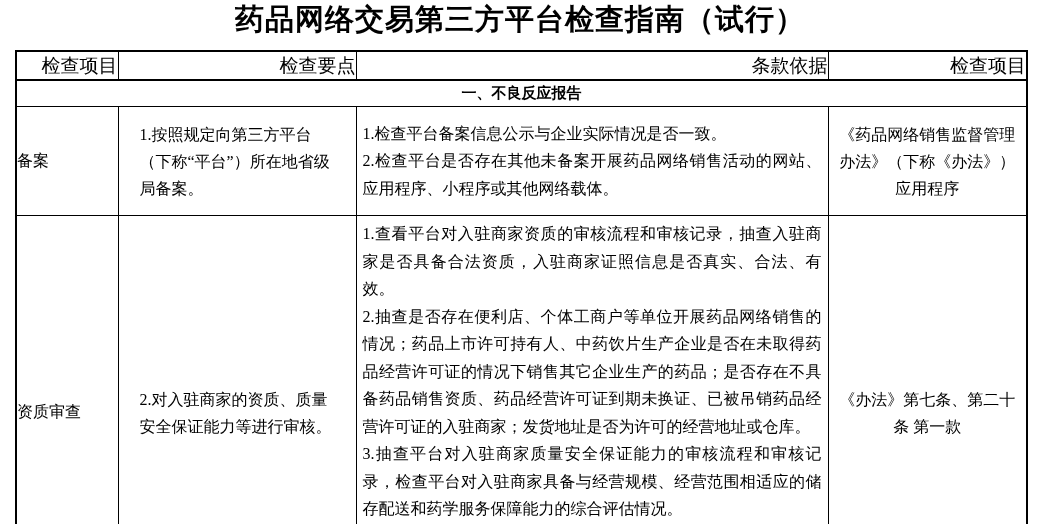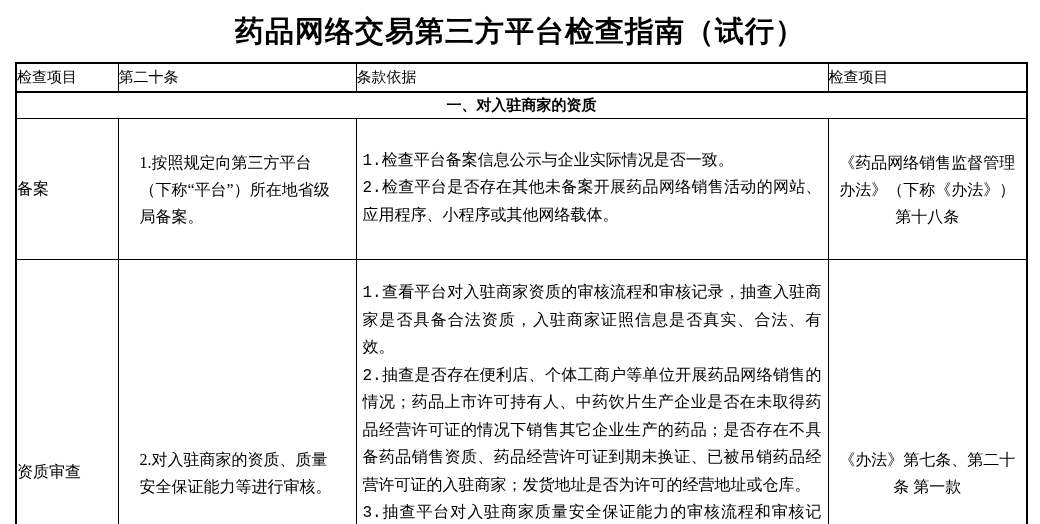--- a/index.html
+++ b/index.html
@@ -12,21 +12,20 @@
     font-family: "Liberation Serif", "DejaVu Serif", serif;
     color: #000000;
   }
   .page {
     position: relative;
     width: 1040px;
     height: 524px;
   }
   .doc-title {
     margin: 0;
-    padding-top: 12px;
     height: 50px;
     text-align: center;
     font-size: 29px;
     font-weight: bold;
     letter-spacing: 1px;
     font-family: "Liberation Serif", "DejaVu Serif", serif;
   }
   table.inspection-table {
     table-layout: fixed;
     border-collapse: collapse;
@@ -41,45 +40,44 @@
   .inspection-table th,
   .inspection-table td {
     border: 1px solid #000000;
     font-size: 16px;
     font-weight: normal;
     vertical-align: middle;
     padding: 0;
   }
   .inspection-table thead th {
     height: 27px;
-    font-size: 15px;
-    text-align: left;
+    font-size: 19px;
+    text-align: right;
     border-bottom-width: 2px;
   }
   .section-row td {
     height: 25px;
     text-align: center;
     font-weight: bold;
     font-size: 15px;
     font-family: "Liberation Sans", "DejaVu Sans", sans-serif;
   }
   td.cell-item {
     text-align: left;
   }
   td.cell-points {
     padding: 2px 21px;
     line-height: 27px;
     text-align: left;
   }
   td.cell-content {
-    padding: 20px 6px;
+    padding: 4px 6px;
     line-height: 27.5px;
     text-align: justify;
     white-space: pre-line;
-    font-family: Liberation Mono, monospace;
   }
   td.cell-basis {
     text-align: center;
     line-height: 27px;
     padding: 2px 4px;
   }
   tr.row-record > td { height: 100px; }
   tr.row-qualification > td { height: 292px; }
 </style>
 </head>
@@ -92,35 +90,35 @@
   <table class="inspection-table">
     <colgroup>
       <col class="c1">
         <col class="c2">
         <col class="c3">
         <col class="c4">
     </colgroup>
     <thead>
       <tr>
         <th>检查项目</th>
-        <th>第二十条</th>
+        <th>检查要点</th>
         <th>条款依据</th>
         <th>检查项目</th>
       </tr>
     </thead>
     <tbody>
       <tr class="section-row">
-        <td colspan="4">一、对入驻商家的资质</td>
+        <td colspan="4">一、不良反应报告</td>
       </tr>
       <tr class="row-record">
         <td class="cell-item">备案</td>
         <td class="cell-points">1.按照规定向第三方平台（下称“平台”）所在地省级局备案。</td>
         <td class="cell-content">1.检查平台备案信息公示与企业实际情况是否一致。
 2.检查平台是否存在其他未备案开展药品网络销售活动的网站、应用程序、小程序或其他网络载体。</td>
-        <td class="cell-basis">《药品网络销售监督管理办法》（下称《办法》）第十八条</td>
+        <td class="cell-basis">《药品网络销售监督管理办法》（下称《办法》）应用程序</td>
       </tr>
       <tr class="row-qualification">
         <td class="cell-item">资质审查</td>
         <td class="cell-points">2.对入驻商家的资质、质量安全保证能力等进行审核。</td>
         <td class="cell-content">1.查看平台对入驻商家资质的审核流程和审核记录，抽查入驻商家是否具备合法资质，入驻商家证照信息是否真实、合法、有效。
 2.抽查是否存在便利店、个体工商户等单位开展药品网络销售的情况；药品上市许可持有人、中药饮片生产企业是否在未取得药品经营许可证的情况下销售其它企业生产的药品；是否存在不具备药品销售资质、药品经营许可证到期未换证、已被吊销药品经营许可证的入驻商家；发货地址是否为许可的经营地址或仓库。
 3.抽查平台对入驻商家质量安全保证能力的审核流程和审核记录，检查平台对入驻商家具备与经营规模、经营范围相适应的储存配送和药学服务保障能力的综合评估情况。
 4.抽查平台对入驻商家药品质量安全管理、风险控制、药品追溯、储存配送管理、不良反应报告、投诉举报处理等制度的审核情况。</td>
         <td class="cell-basis">《办法》第七条、第二十条 第一款</td>
       </tr>

